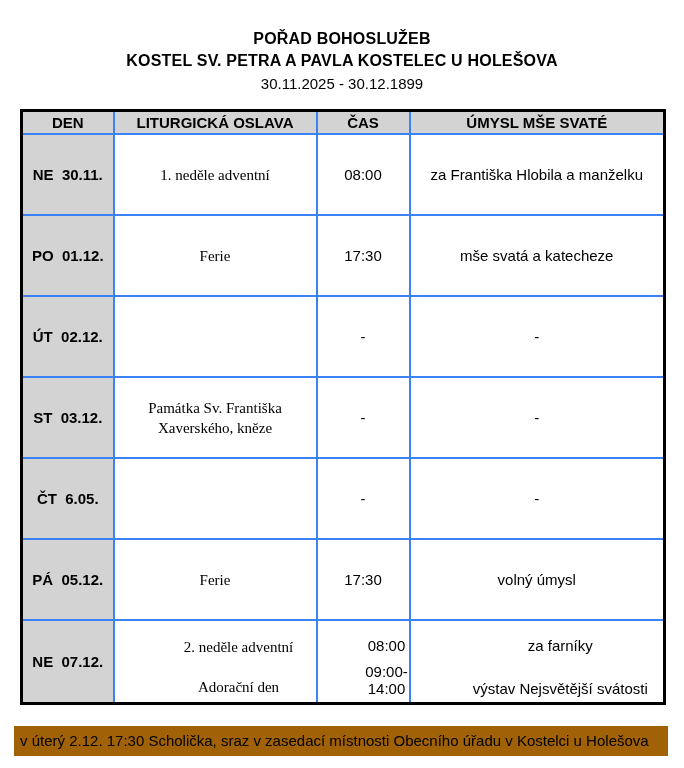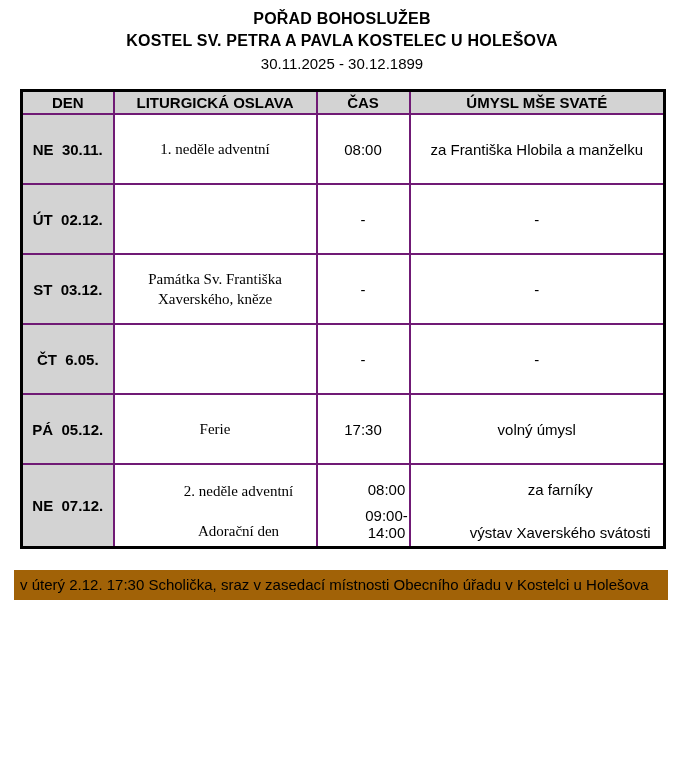--- a/index.html
+++ b/index.html
@@ -7,21 +7,21 @@
     padding: 0;
     background: #ffffff;
     width: 684px;
     height: 768px;
     font-family: "Liberation Sans", sans-serif;
     color: #000000;
     overflow: hidden;
   }
   .titles {
     text-align: center;
-    padding-top: 8px;
+    padding-top: 28px;
   }
   .title-line {
     font-size: 16px;
     font-weight: bold;
     line-height: 22px;
     letter-spacing: 0.2px;
   }
   .date-line {
     font-size: 15px;
     font-weight: normal;
@@ -29,33 +29,33 @@
     margin-top: 1px;
   }
   table.schedule {
     border-collapse: collapse;
     table-layout: fixed;
     margin: 15px 0 0 20px;
     width: 643px;
     border: 3px solid #000;
   }
   table.schedule th, table.schedule td {
-    border: 2px solid #701a75;
+    border: 2px solid #3b82f6;
     font-size: 15px;
     text-align: center;
     vertical-align: middle;
     padding: 0;
     overflow: hidden;
   }
   table.schedule th {
     background: #d3d3d3;
     font-weight: bold;
     height: 21px;
   }
-  table.schedule tbody tr { height: 70px; }
+  table.schedule tbody tr { height: 81px; }
   table.schedule tbody tr.tall { height: 83px; }
   td.day-cell {
     background: #d3d3d3;
     font-weight: bold;
     text-align: left;
     padding-left: 7px;
     white-space: pre;
   }
   td.celebration-cell { line-height: 20px; padding: 0 8px; font-family: Liberation Serif, serif; }
   td.intention-cell { padding: 0 4px; }
@@ -103,20 +103,26 @@
       </tr>
   </thead>
   <tbody>
       <tr>
         <td class="day-cell">NE  30.11.</td>
         <td class="celebration-cell">1. neděle adventní</td>
         <td class="time-cell">08:00</td>
         <td class="intention-cell">za Františka Hlobila a manželku</td>
       </tr>
       <tr>
+        <td class="day-cell">PO  01.12.</td>
+        <td class="celebration-cell">Ferie</td>
+        <td class="time-cell">17:30</td>
+        <td class="intention-cell">mše svatá a katecheze</td>
+      </tr>
+      <tr>
         <td class="day-cell">ÚT  02.12.</td>
         <td class="celebration-cell"></td>
         <td class="time-cell">-</td>
         <td class="intention-cell">-</td>
       </tr>
       <tr>
         <td class="day-cell">ST  03.12.</td>
         <td class="celebration-cell">Památka Sv. Františka Xaverského, kněze</td>
         <td class="time-cell">-</td>
         <td class="intention-cell">-</td>
@@ -143,20 +149,20 @@
         </td>
         <td class="time-cell">
           <div class="dual">
             <div>08:00</div>
             <div>09:00-14:00</div>
           </div>
         </td>
         <td class="intention-cell">
           <div class="dual">
             <div>za farníky</div>
-            <div>výstav Xaverského svátosti</div>
+            <div>výstav Nejsvětější svátosti</div>
           </div>
         </td>
       </tr>
     </tbody>
 </table>
 
 <div class="footer-note">v úterý 2.12. 17:30 Scholička, sraz v zasedací místnosti Obecního úřadu v Kostelci u Holešova</div>
 
 </body></html>

